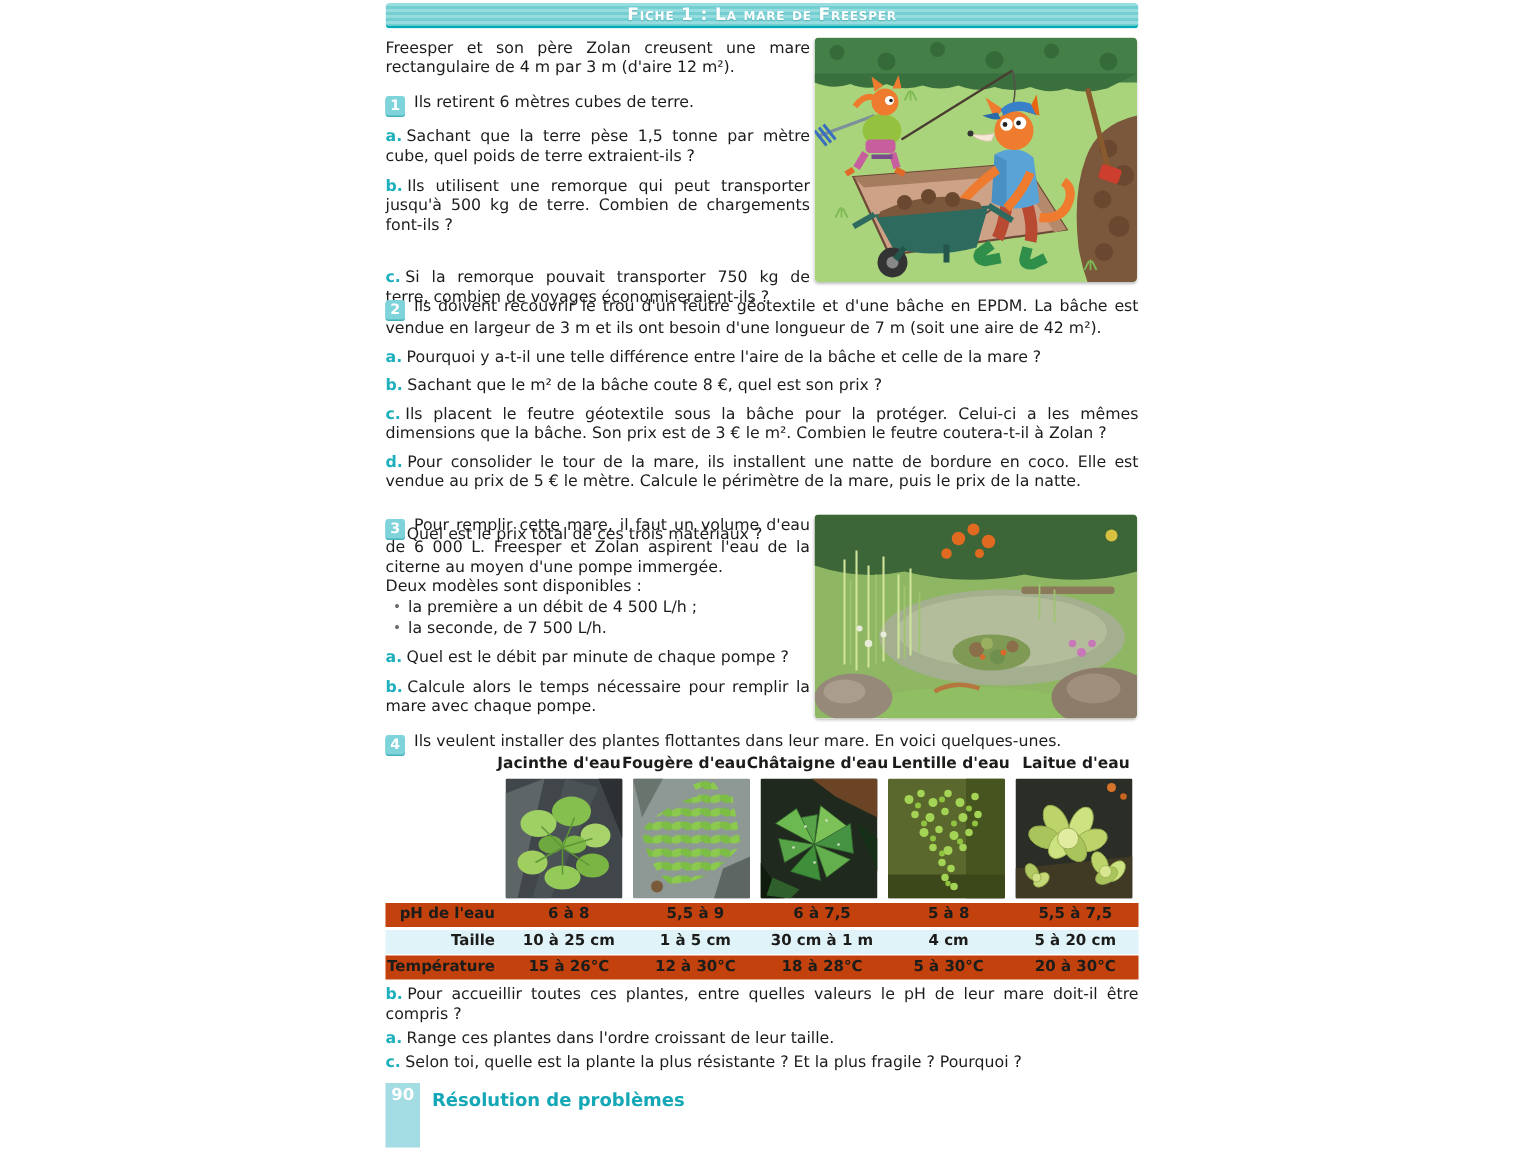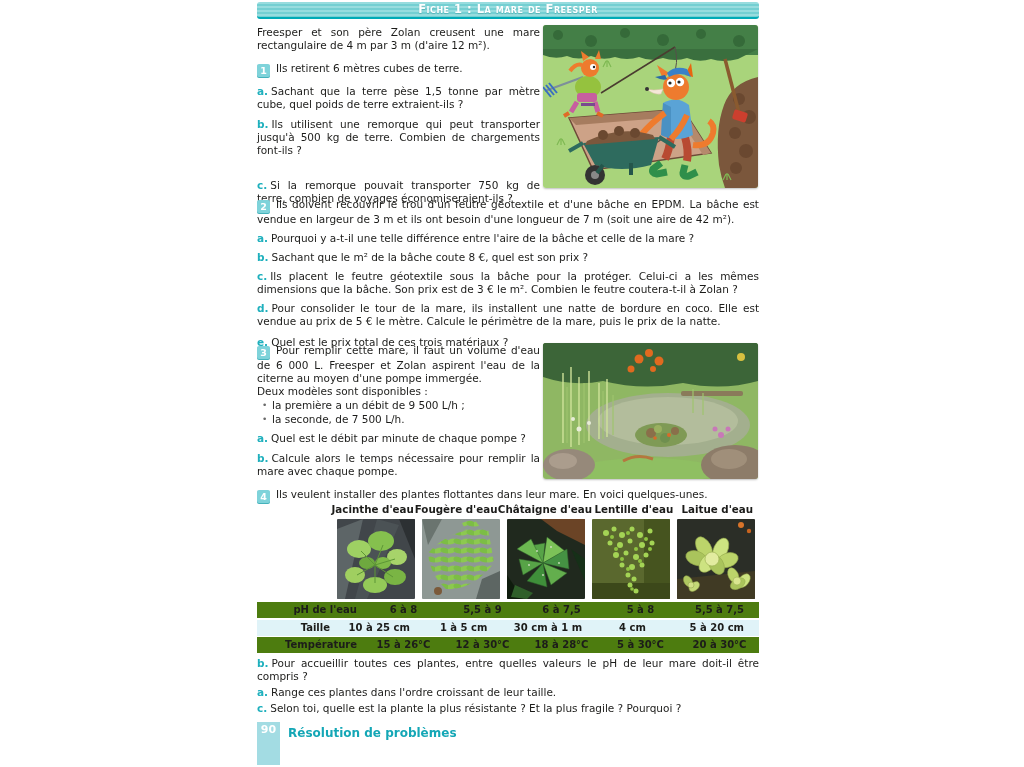--- a/index.html
+++ b/index.html
@@ -43,21 +43,21 @@
   .plant-labels { position:absolute; top:503px; left:74px; width:428px; display:flex; }
   .plant-labels span { flex:1; text-align:center; font-weight:bold; font-size:10.3px; white-space:nowrap; }
 
   .plant-row { position:absolute; top:519px; left:80px; display:flex; gap:7px; }
   .plant-row svg { width:78px; height:80px; display:block; border-radius:1px; }
 
   .ptable { position:absolute; top:602px; left:0; width:502px; }
   .trow { display:flex; height:16px; margin-bottom:1.5px; font-weight:bold; font-size:10px; line-height:16px; }
   .trow .tlabel { width:80px; text-align:right; padding-right:7px; }
   .trow .tcell { flex:1; text-align:center; }
-  .trow-a { background:#4d7c0f;padding-left:27px; }
+  .trow-a { background:#c2410c; }
   .trow-b { background:#e0f3f8; }
 
   .questions { position:absolute; top:657px; left:0; width:502px; }
 
   .footer-box {
     position:absolute; top:722px; left:0; width:23px; height:43px;
     background:#a3dce3; color:#fff; font-weight:bold; font-size:11px;
     text-align:center; line-height:15px;
   }
   .footer-title { position:absolute; top:726px; left:31px; color:#14a7b6; font-weight:bold; font-size:12px; }
@@ -165,30 +165,30 @@
     </svg>
   </div>
 
   <div class="sec w-full" style="top:198px;">
     <p class="line" style="margin-bottom:6px;">
       <span class="badge">2</span><span>Ils doivent recouvrir le trou d'un feutre géotextile et d'une bâche en EPDM. La bâche est vendue en largeur de 3 m et ils ont besoin d'une longueur de 7 m (soit une aire de 42 m²).</span>
     </p>
     <p class="line" style="margin-bottom:6px;"><span class="q-letter">a.</span><span>Pourquoi y a-t-il une telle différence entre l'aire de la bâche et celle de la mare ?</span></p>
     <p class="line" style="margin-bottom:6px;"><span class="q-letter">b.</span><span>Sachant que le m² de la bâche coute 8 €, quel est son prix ?</span></p>
     <p class="line" style="margin-bottom:6px;"><span class="q-letter">c.</span><span>Ils placent le feutre géotextile sous la bâche pour la protéger. Celui-ci a les mêmes dimensions que la bâche. Son prix est de 3 € le m². Combien le feutre coutera-t-il à Zolan ?</span></p>
-    <p class="line" style="margin-bottom:8px;"><span class="q-letter">d.</span><span>Pour consolider le tour de la mare, ils installent une natte de bordure en coco. Elle est vendue au prix de 5 € le mètre. Calcule le périmètre de la mare, puis le prix de la natte.</span></p>
+    <p class="line" style="margin-bottom:22px;"><span class="q-letter">d.</span><span>Pour consolider le tour de la mare, ils installent une natte de bordure en coco. Elle est vendue au prix de 5 € le mètre. Calcule le périmètre de la mare, puis le prix de la natte.</span></p>
     <p class="line"><span class="q-letter">e.</span><span>Quel est le prix total de ces trois matériaux ?</span></p>
   </div>
 
   <div class="sec w-left" style="top:344px;">
     <p class="line" style="margin-bottom:0;">
       <span class="badge">3</span><span>Pour remplir cette mare, il faut un volume d'eau de 6 000 L. Freesper et Zolan aspirent l'eau de la citerne au moyen d'une pompe immergée.</span>
     </p>
     <p class="line nojust" style="margin-bottom:1px;">Deux modèles sont disponibles :</p>
-    <p class="bullet">la première a un débit de 9 500 L/h ;</p>
+    <p class="bullet">la première a un débit de 4 500 L/h ;</p>
     <p class="bullet" style="margin-bottom:6px;">la seconde, de 7 500 L/h.</p>
     <p class="line" style="margin-bottom:7px;"><span class="q-letter">a.</span><span>Quel est le débit par minute de chaque pompe ?</span></p>
     <p class="line"><span class="q-letter">b.</span><span>Calcule alors le temps nécessaire pour remplir la mare avec chaque pompe.</span></p>
   </div>
 
   <div class="illu pond-illu">
     <svg viewBox="0 0 215 136">
       <rect width="215" height="136" fill="#8fb763"></rect>
       <rect width="215" height="34" fill="#44703f"></rect>
       <path d="M0,34 q30,10 60,4 q40,10 80,2 q40,8 75,-2 L215,0 0,0 Z" fill="#3c6538"></path>

